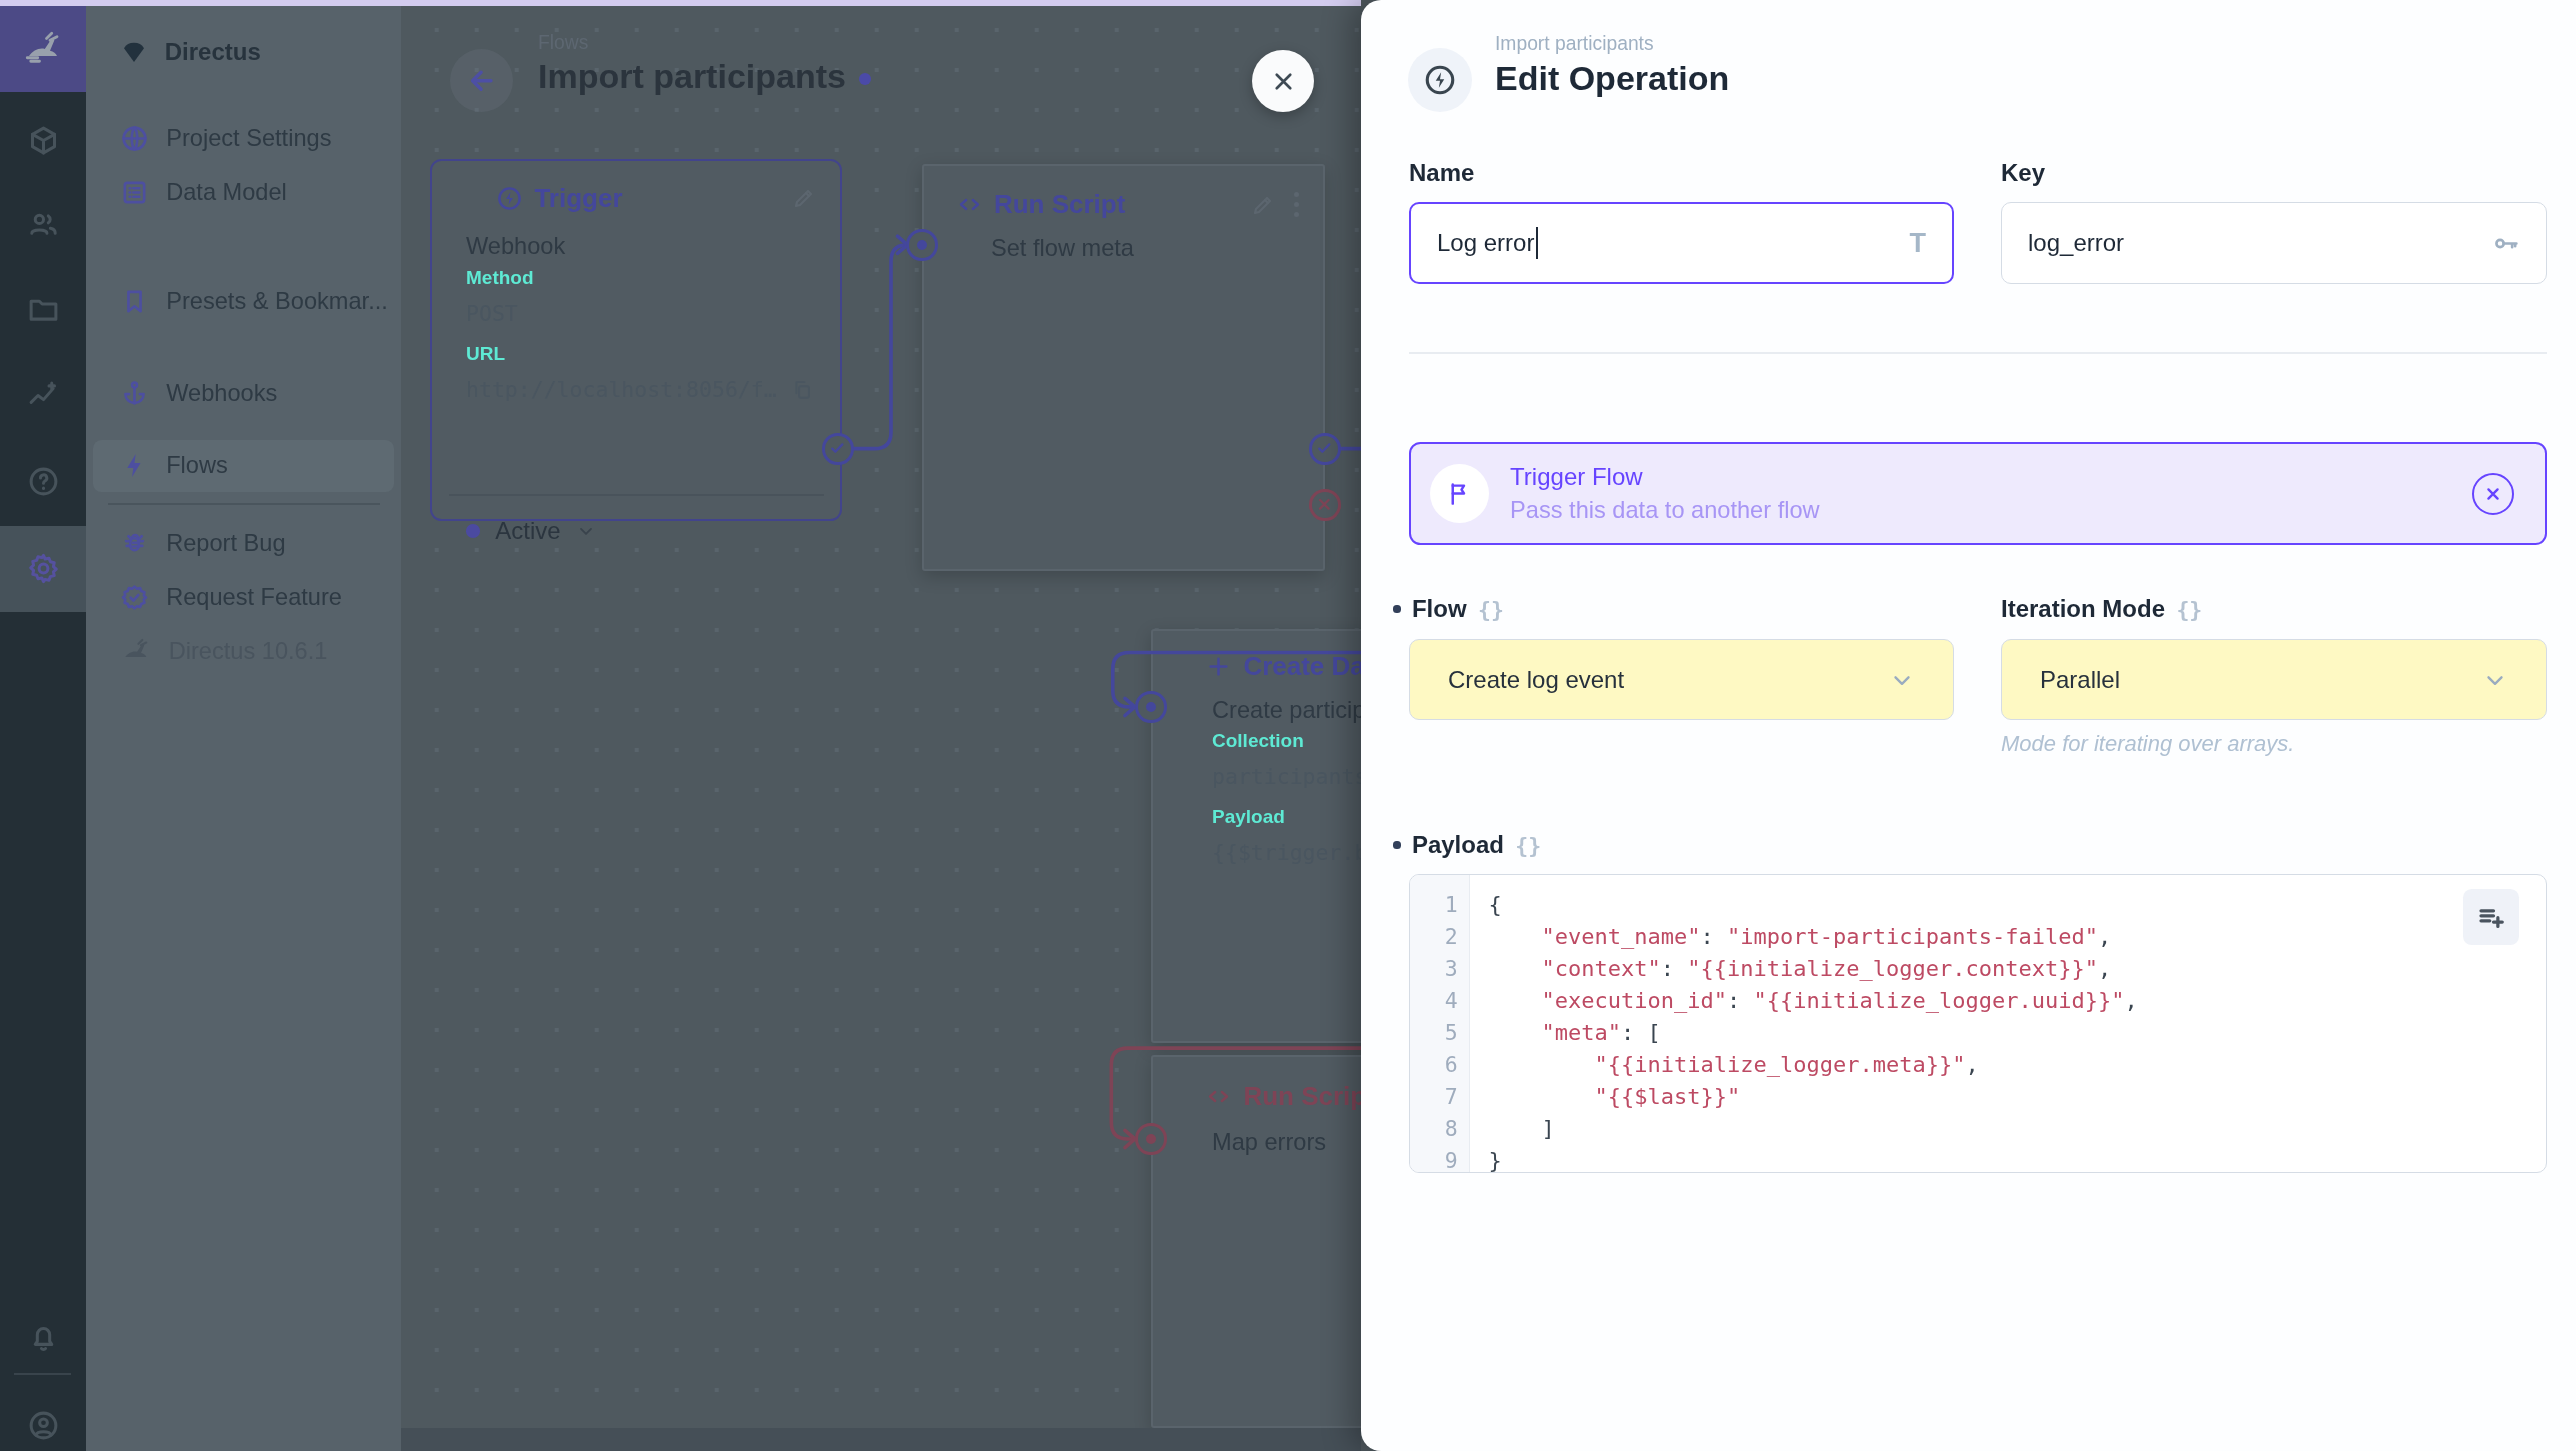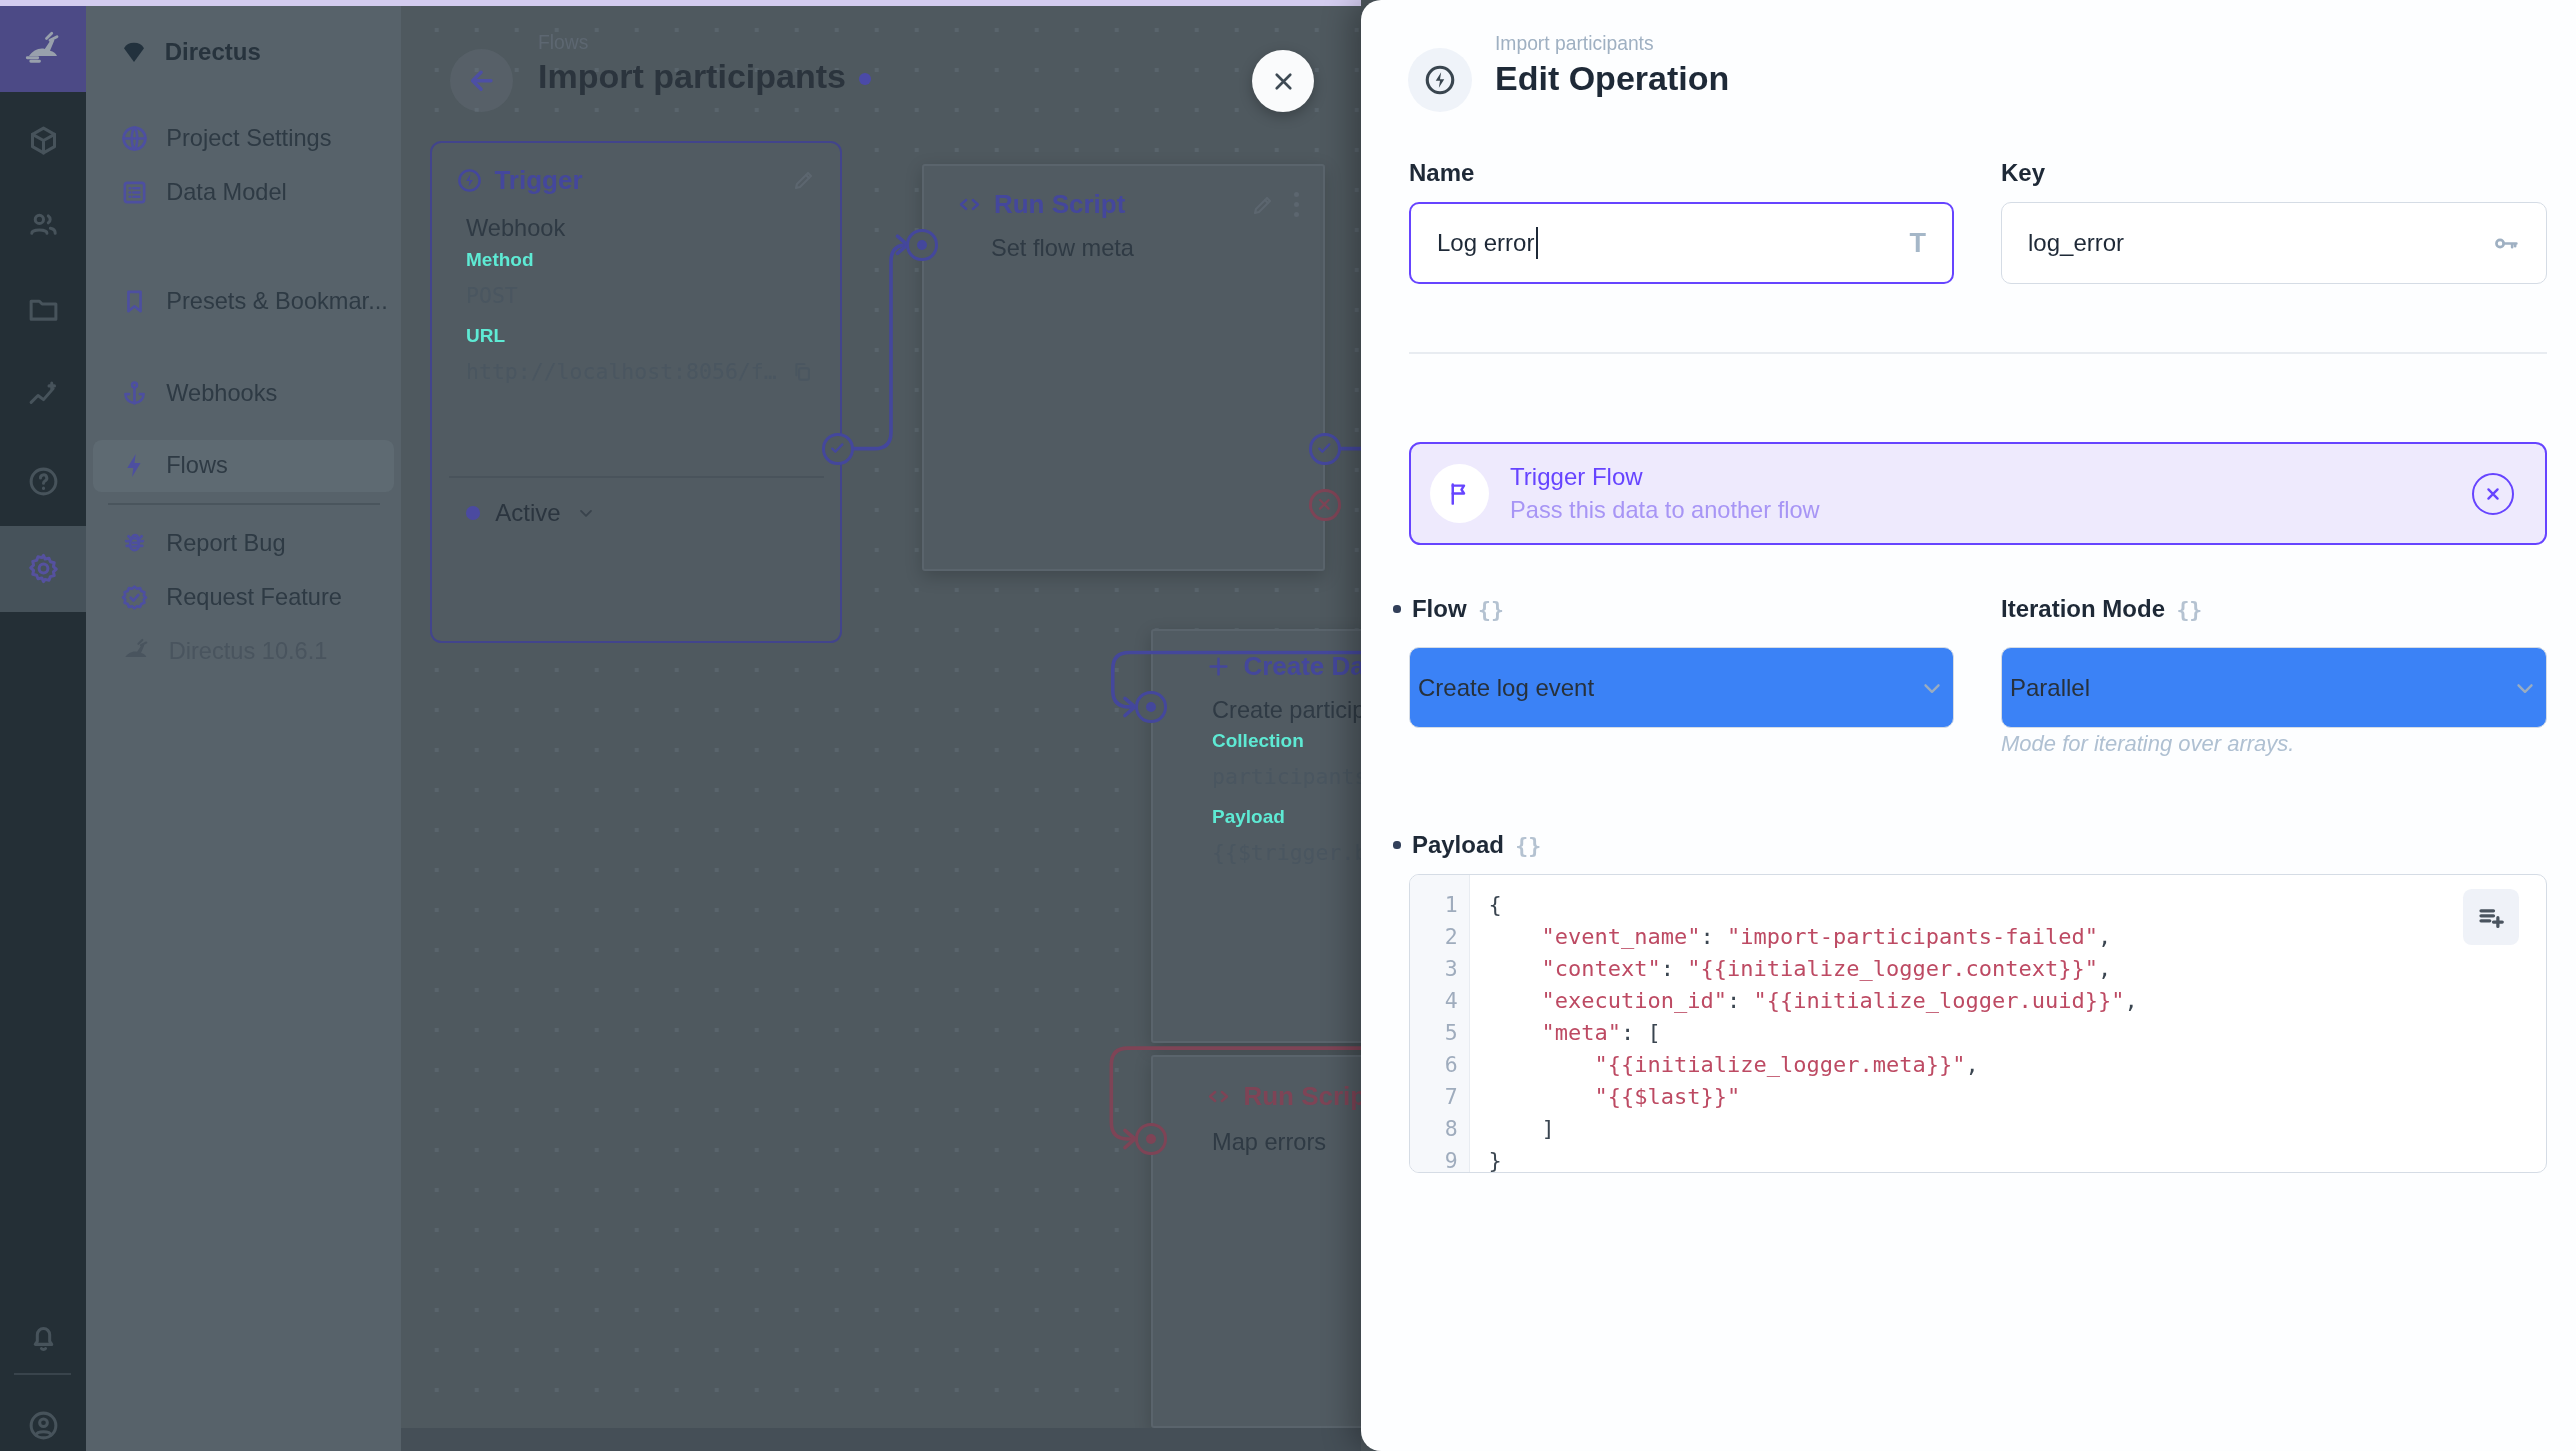--- a/index.html
+++ b/index.html
@@ -52,21 +52,21 @@
   .panel-hd { display:flex; align-items:center; gap:11.4px; font-size:26px; font-weight:600; color:#44479C; }
   .panel-hd svg { width:27px; height:27px; }
   .hd-tools { margin-left:auto; display:flex; align-items:center; gap:18.6px; color:#5C666F; }
   .hd-tools svg { width:24px; height:24px; }
   .kebab { display:flex; flex-direction:column; gap:5px; }
   .kebab i { width:5px; height:5px; border-radius:50%; background:#5C666F; }
   .lbl { font-size:19px; font-weight:700; color:#5eead4; }
   .val { font-size:23.6px; font-weight:400; color:#2F3A44; }
   .mono { font-family:"DejaVu Sans Mono", monospace; font-size:21.5px; color:#4A5660; }
 
-  #trigger-panel { left:29px; top:141px; width:412px; height:502px; background:#515B62; border:2.5px solid #42448C; border-radius:11.4px; }
+  #trigger-panel { left:29px; top:159px; width:412px; height:362px; background:#515B62; border:2.5px solid #42448C; border-radius:11.4px;padding-left:40px; }
   #trigger-panel .panel-hd { margin:21.5px 24px 0 24px; }
   .tp-row { left:34px; }
   #tp-type { top:72px; } #tp-method-l { top:106px; } #tp-method-v { top:140px; }
   #tp-url-l { top:182px; } #tp-url-v { top:216px; display:flex; gap:14.3px; align-items:center; }
   #tp-url-v svg { width:21.5px; height:21.5px; color:#4A5660; }
   #tp-divider { left:17px; top:333px; width:375px; height:2.1px; background:#49535B; }
   #tp-status { left:34px; top:356px; display:flex; align-items:center; gap:15.7px; font-size:24px; color:#2B353F; font-weight:500;text-align:right; }
   #status-dot { width:13.6px; height:13.6px; border-radius:50%; background:#4B4AA0; }
   #tp-status svg { width:20px; height:20px; color:#39434C; }
 
@@ -125,21 +125,21 @@
 
   #banner { left:48px; top:442px; width:1138px; height:103px; background:#EEEAFD; border:2.5px solid #6644FF; border-radius:11.4px; display:flex; align-items:center; padding:0 31.5px 0 18.6px; gap:21.5px; }
   #banner-flag-circle { width:59px; height:59px; border-radius:50%; background:#ffffff; display:flex; align-items:center; justify-content:center; color:#6644FF; }
   #banner-flag-circle svg { width:27px; height:27px; }
   #banner-title { font-size:24px; font-weight:500; color:#6644FF; }
   #banner-sub { font-size:23.6px; color:#A795F5; margin-top:5.7px; }
   #banner-x { margin-left:auto; width:42px; height:42px; border-radius:50%; border:2.5px solid #6644FF; color:#6644FF; display:flex; align-items:center; justify-content:center; }
   #banner-x svg { width:20px; height:20px; stroke-width:2.8; }
 
   #flow-label { left:48px; top:595px; } #iter-label { left:640px; top:595px; }
-  .selectbox { top:639px; height:81px; border-radius:10px; background:#3b82f6; border:1.8px solid #D5DCE5; display:flex; align-items:center; padding:0 8px; font-size:24px; color:#27313C;margin-top:8px; }
+  .selectbox { top:639px; height:81px; border-radius:10px; background:#fef9c3; border:1.8px solid #D5DCE5; display:flex; align-items:center; padding:0 38px; font-size:24px; color:#27313C; }
   #flow-select { left:48px; width:545px; } #iter-select { left:640px; width:546px; }
   .selectbox svg { width:26px; height:26px; color:#9AACC0; margin-left:auto; }
   #iter-note { left:640px; top:731px; font-size:22px; font-style:italic; color:#AFC0D2; }
 
   #payload-label { left:48px; top:831px; }
   #code-editor { left:48px; top:874px; width:1138px; height:299px; border:1.8px solid #D5DCE5; border-radius:10px; background:#ffffff; overflow:hidden; display:flex; }
   #code-gutter { width:60px; background:#F6F8FB; border-right:1.4px solid #E8ECF1; padding-top:14.3px; }
   #code-gutter div { height:32px; line-height:32px; text-align:right; padding-right:11.4px; font-family:"DejaVu Sans Mono", monospace; font-size:21.5px; color:#9FACBD; }
   #code-lines { flex:1; padding:14.3px 0 0 18.6px; }
   #code-lines div { height:32px; line-height:32px; font-family:"DejaVu Sans Mono", monospace; font-size:22px; white-space:pre; }

